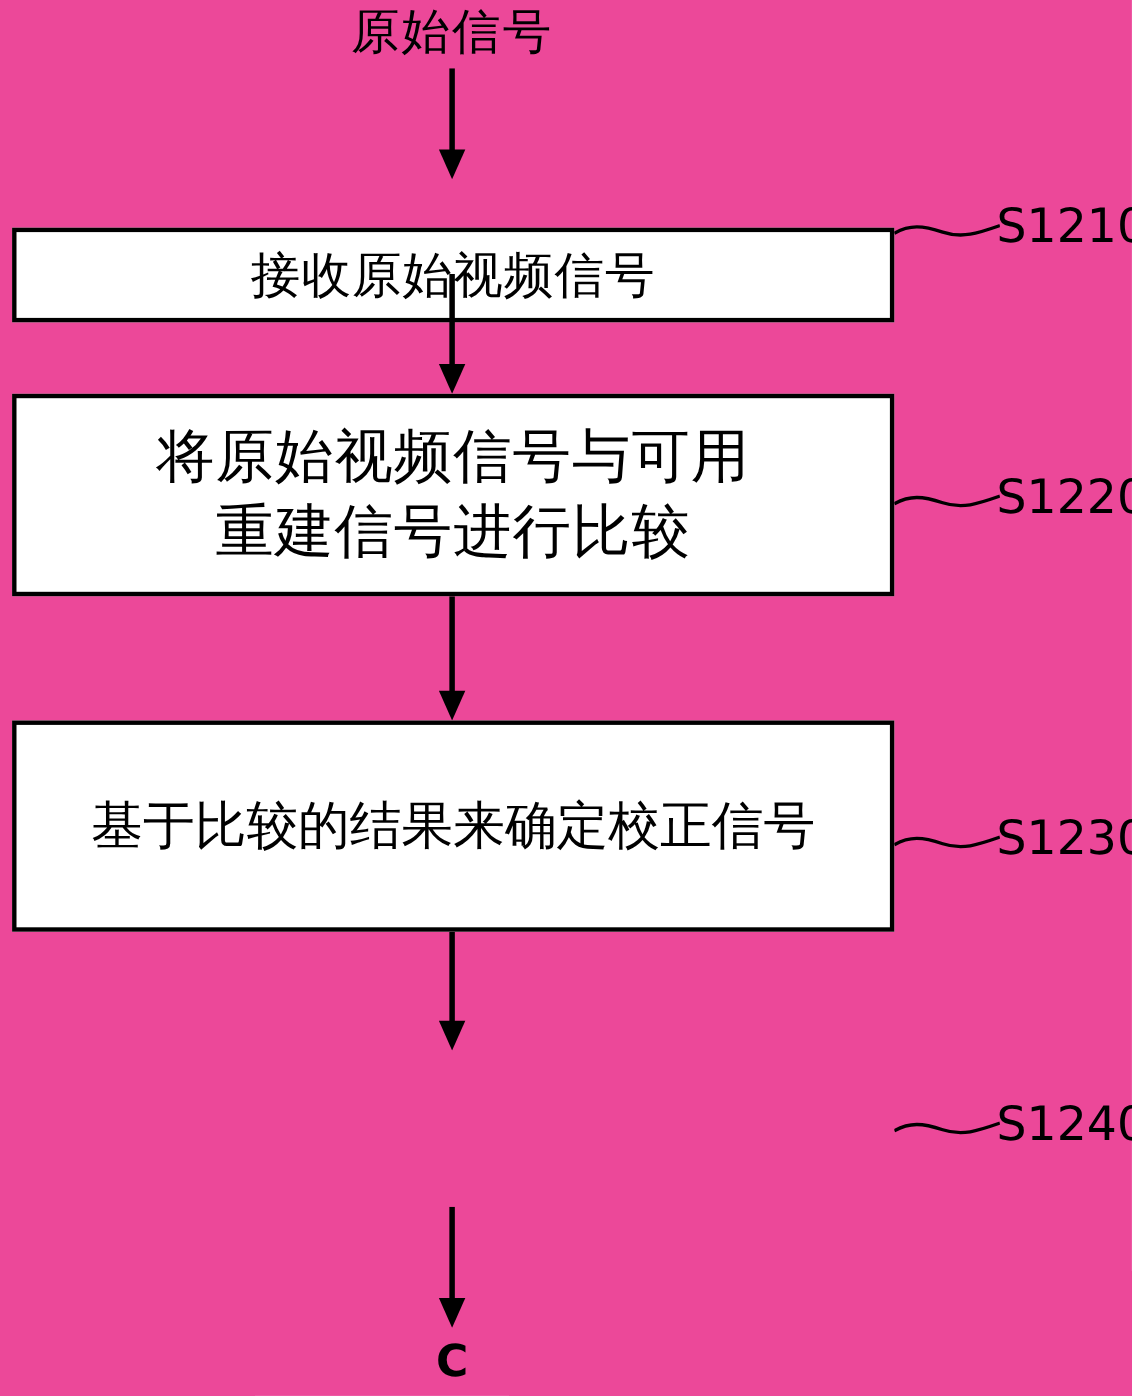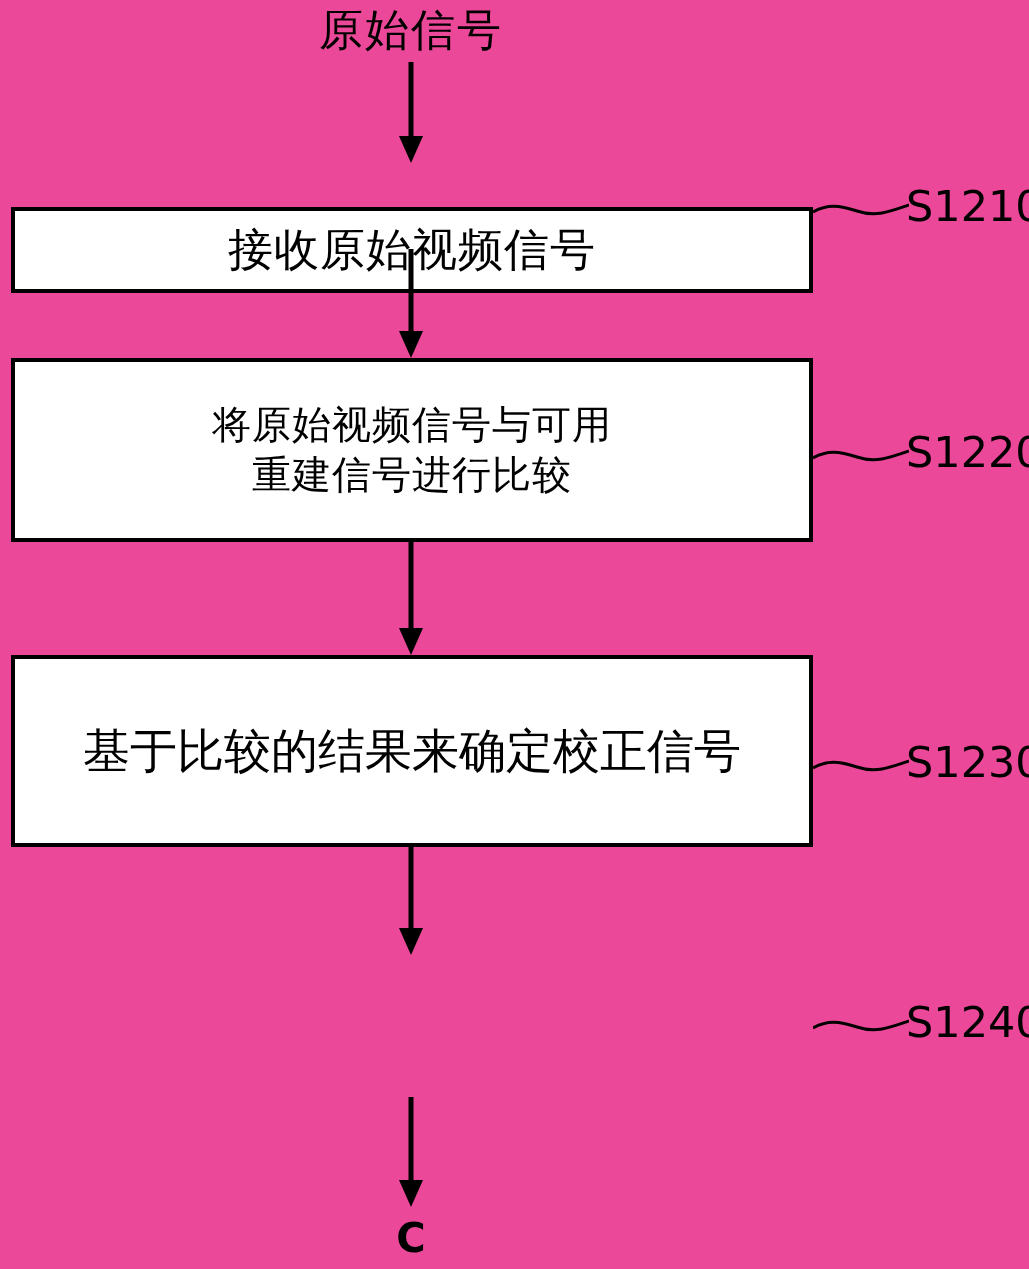--- a/index.html
+++ b/index.html
@@ -52,21 +52,21 @@
     border: 4px solid #000000;
     background: #ffffff;
     display: flex;
     align-items: center;
     justify-content: center;
   }
   .proc-text {
     text-align: center;
     line-height: 1.28;
     color: #000000;
-    font-size: 39px;
+    font-size: 53px;
     letter-spacing: 1px;
     white-space: pre-line;
     font-weight: 500;
   }
   #box-1 { top: 163px;  height: 86px; margin-top: 44px;  }
   #box-2 { top: 358px;  height: 184px; }
   #box-3 { top: 655px;  height: 192px; }
   #box-4 { top: 955px;  height: 142px; }
   #box-3 .proc-text { font-size: 47px; letter-spacing: 0px; }
   #box-1 .proc-text { font-size: 45px; }

